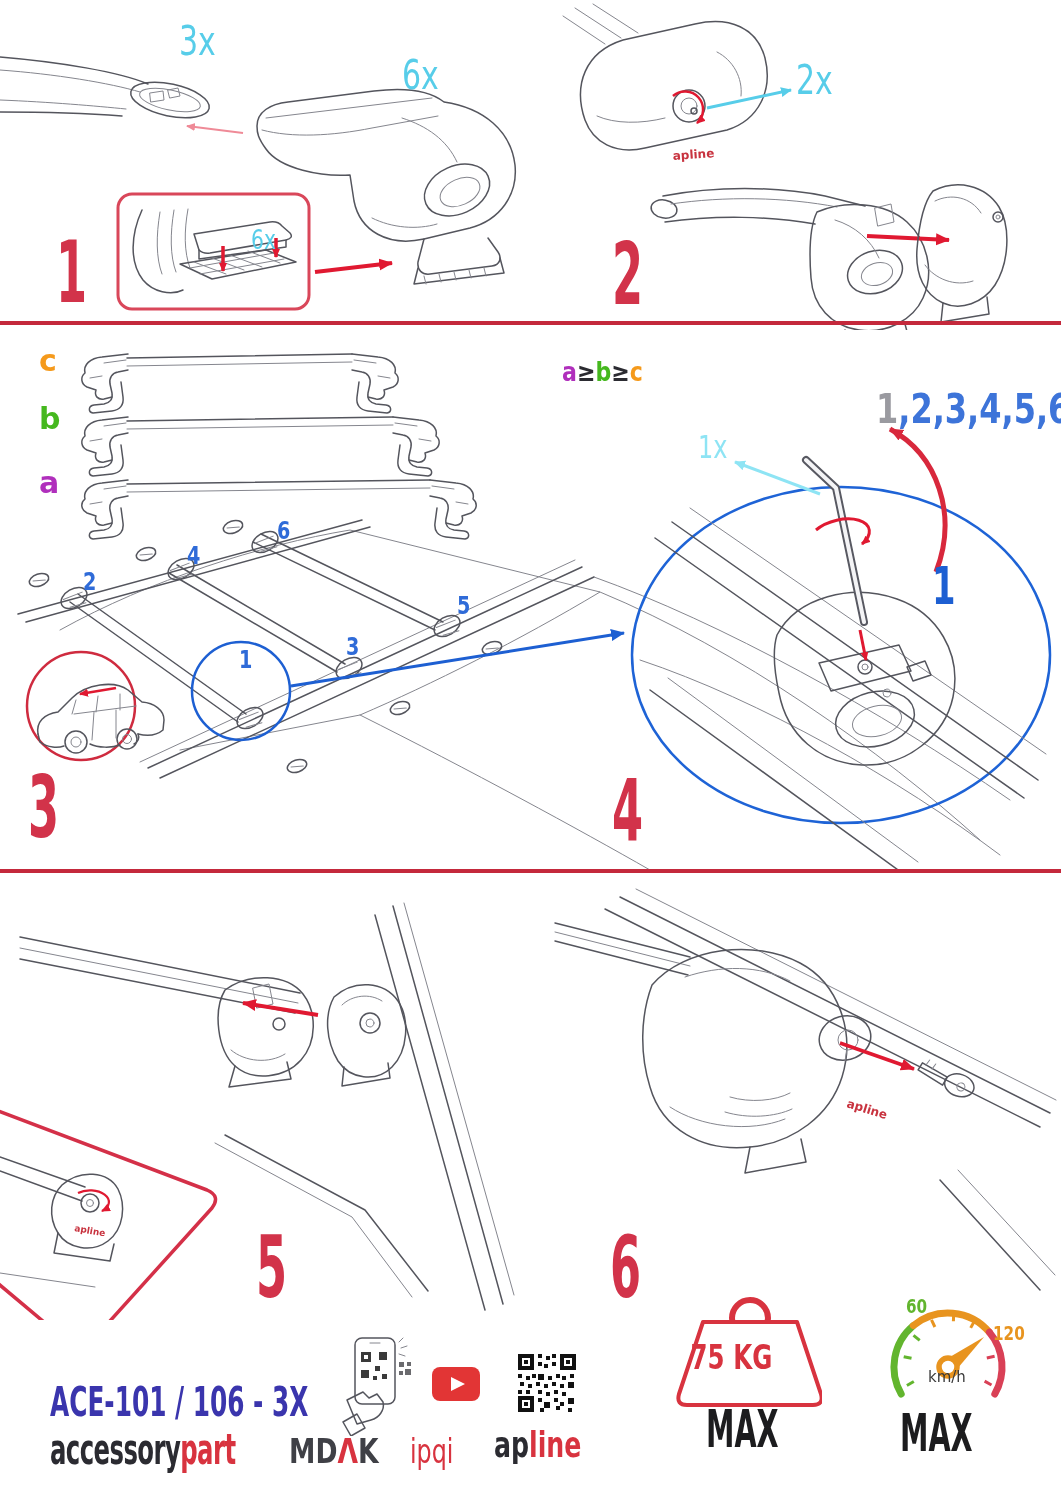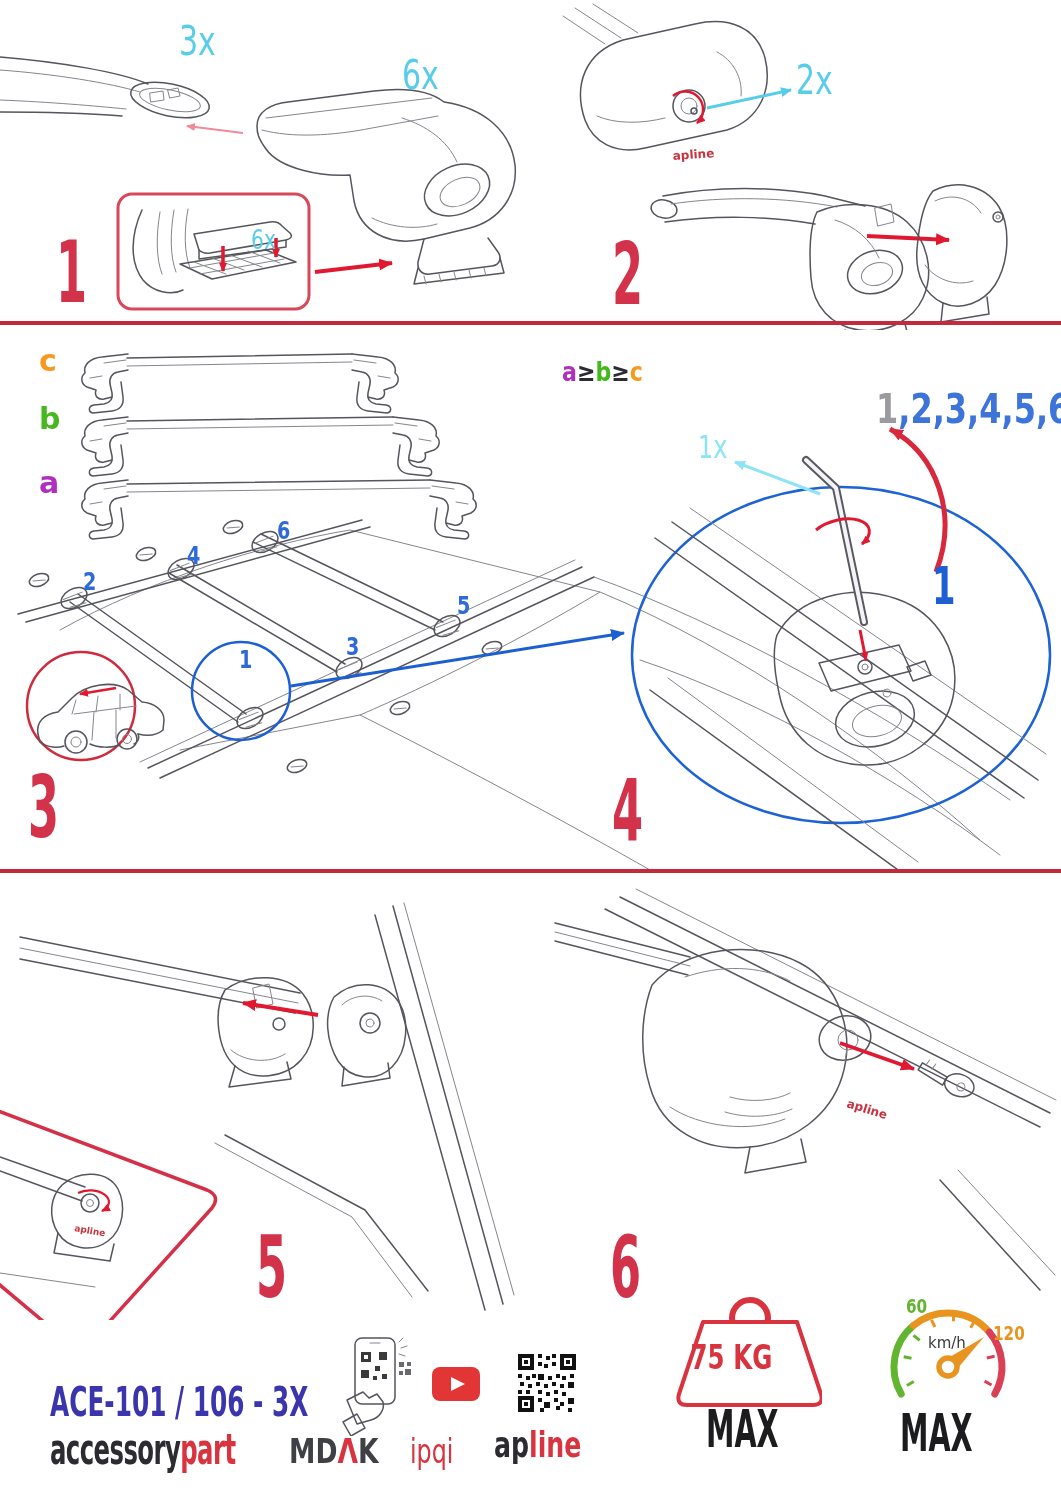--- a/index.html
+++ b/index.html
@@ -459,16 +459,16 @@
   </span>
   <span class="t" style="left:410px;top:1434px;color:#d8333f;font-size:34px;transform:scaleX(.7)">ipqi</span>
   <span class="t" style="left:494px;top:1427px;font-size:36px;font-weight:bold;transform:scaleX(.7)">
     <span style="color:#2b2b31">ap</span><span style="color:#d8333f">line</span>
   </span>
 
   <span class="t" style="left:690px;top:1340px;width:115px;text-align:center;color:#d8333f;font-size:34px;font-weight:bold;transform:scaleX(.72);white-space:nowrap">75 KG</span>
   <span class="t maxtxt" style="left:706px;top:1403px;width:115px;text-align:center">MAX</span>
   <span class="t" style="left:906px;top:1297px;color:#62b52e;font-size:19px;font-weight:bold;transform:scaleX(.8)">60</span>
   <span class="t" style="left:993px;top:1324px;color:#e8941f;font-size:19px;font-weight:bold;transform:scaleX(.8)">120</span>
-  <span class="t" style="left:928px;top:1336px;color:#3a3a3a;font-size:15px">km/h</span>
+  <span class="t" style="left:928px;top:1370px;color:#3a3a3a;font-size:15px">km/h</span>
   <span class="t maxtxt" style="left:900px;top:1407px;width:95px;text-align:center">MAX</span>
 
 </div>
 
 </body></html>

